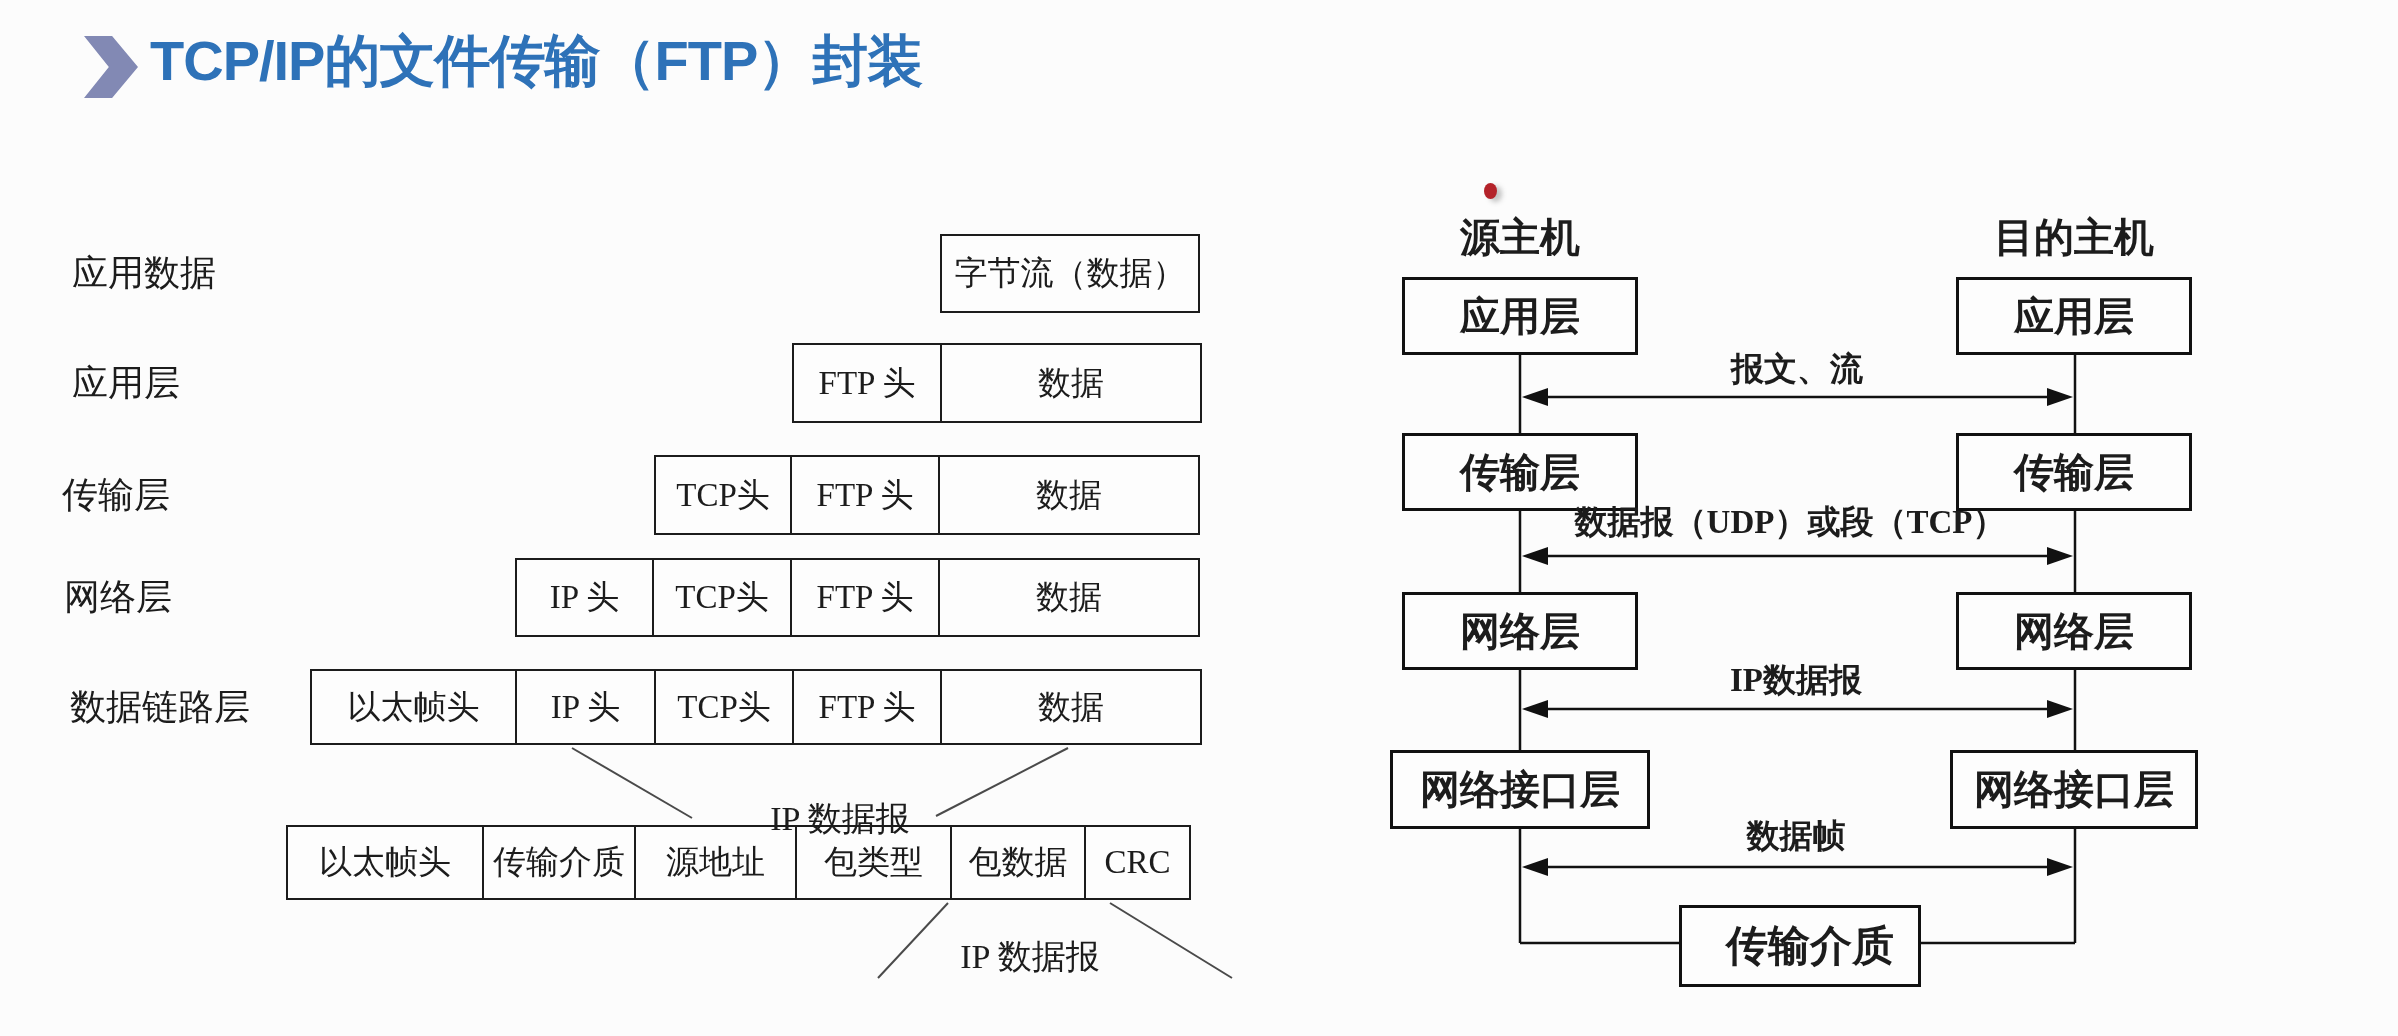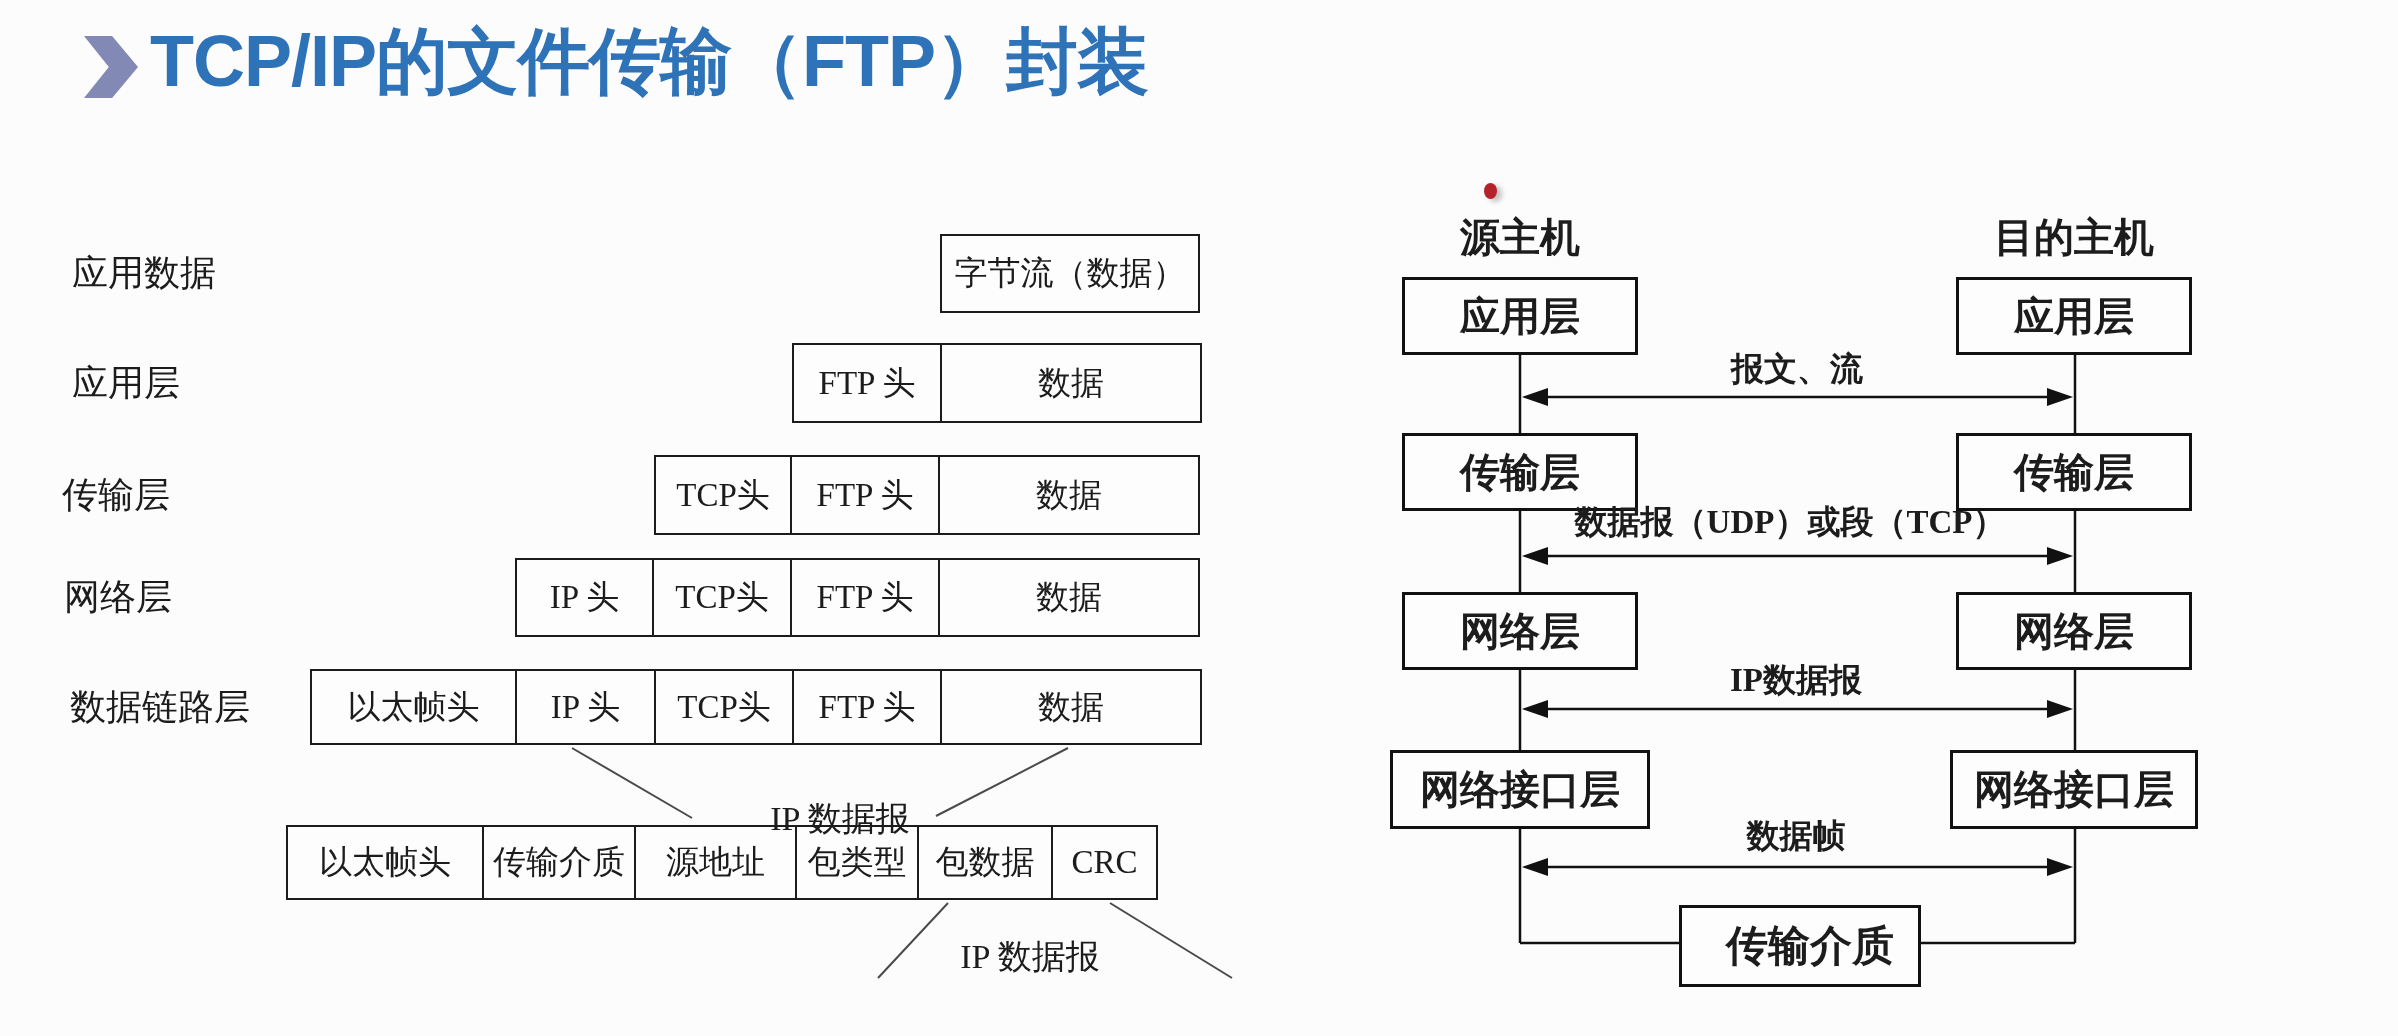--- a/index.html
+++ b/index.html
@@ -14,21 +14,21 @@
   }
   
   .title-bullet{
     position:absolute;left:84px;top:36px;width:54px;height:62px;
     background:#8289b4;
     clip-path:polygon(0 0,52% 0,100% 50%,52% 100%,0 100%,46% 50%);
   }
   .slide-title{
     position:absolute;left:150px;top:18px;height:86px;line-height:86px;
     font-family:"Liberation Sans","DejaVu Sans",sans-serif;
-    font-weight:bold;font-size:72px;color:#2e72b8;letter-spacing:-1px;
+    font-weight:bold;font-size:56px;color:#2e72b8;letter-spacing:-1px;
     white-space:nowrap;
   }
   
   .txt{position:absolute;white-space:nowrap;z-index:3;}
   .layer-label{font-size:36px;line-height:40px;}
   .note-label{font-size:34px;line-height:42px;text-align:center;}
   .host-label{font-size:40px;font-weight:bold;text-align:center;}
   .link-label{font-size:33px;font-weight:bold;text-align:center;}
   
   .row{position:absolute;display:flex;z-index:2;}
@@ -131,21 +131,21 @@
     <div class="cell" style="width:150px;">FTP 头</div>
     <div class="cell" style="width:262px;">数据</div>
   </div>
 
   <div class="txt note-label" style="left:740px;top:798px;width:200px;">IP 数据报</div>
 
   <div class="row" style="left:286px;top:825px;height:75px;">
     <div class="cell" style="width:198px;">以太帧头</div>
     <div class="cell" style="width:154px;">传输介质</div>
     <div class="cell" style="width:163px;">源地址</div>
-    <div class="cell" style="width:124px;">包类型</div>
+    <div class="cell" style="width:157px;">包类型</div>
     <div class="cell" style="width:136px;">包数据</div>
     <div class="cell" style="width:107px;">CRC</div>
   </div>
 
   <div class="txt note-label" style="left:930px;top:936px;width:200px;">IP 数据报</div>
 
   <div class="red-dot"></div>
 
   <div class="txt host-label" style="left:1420px;top:210px;width:200px;">源主机</div>
   <div class="txt host-label" style="left:1954px;top:210px;width:240px;">目的主机</div>

